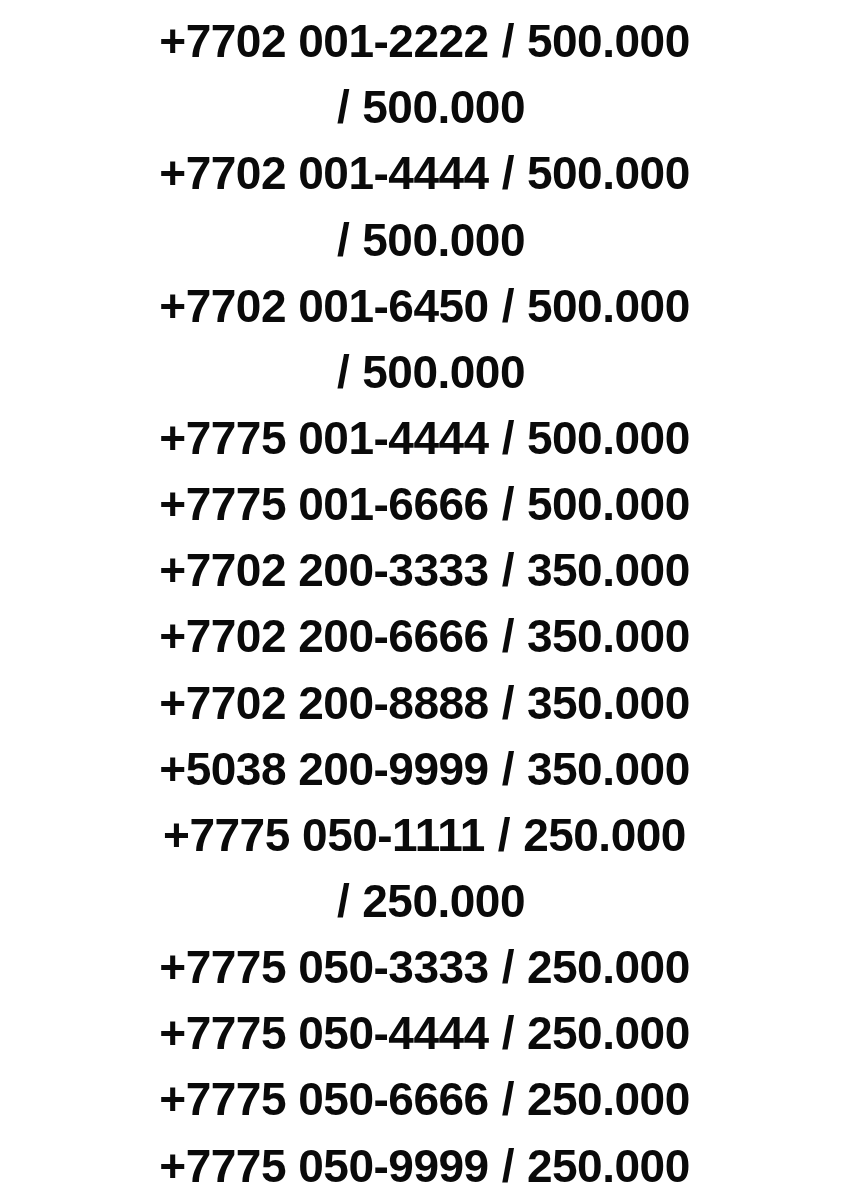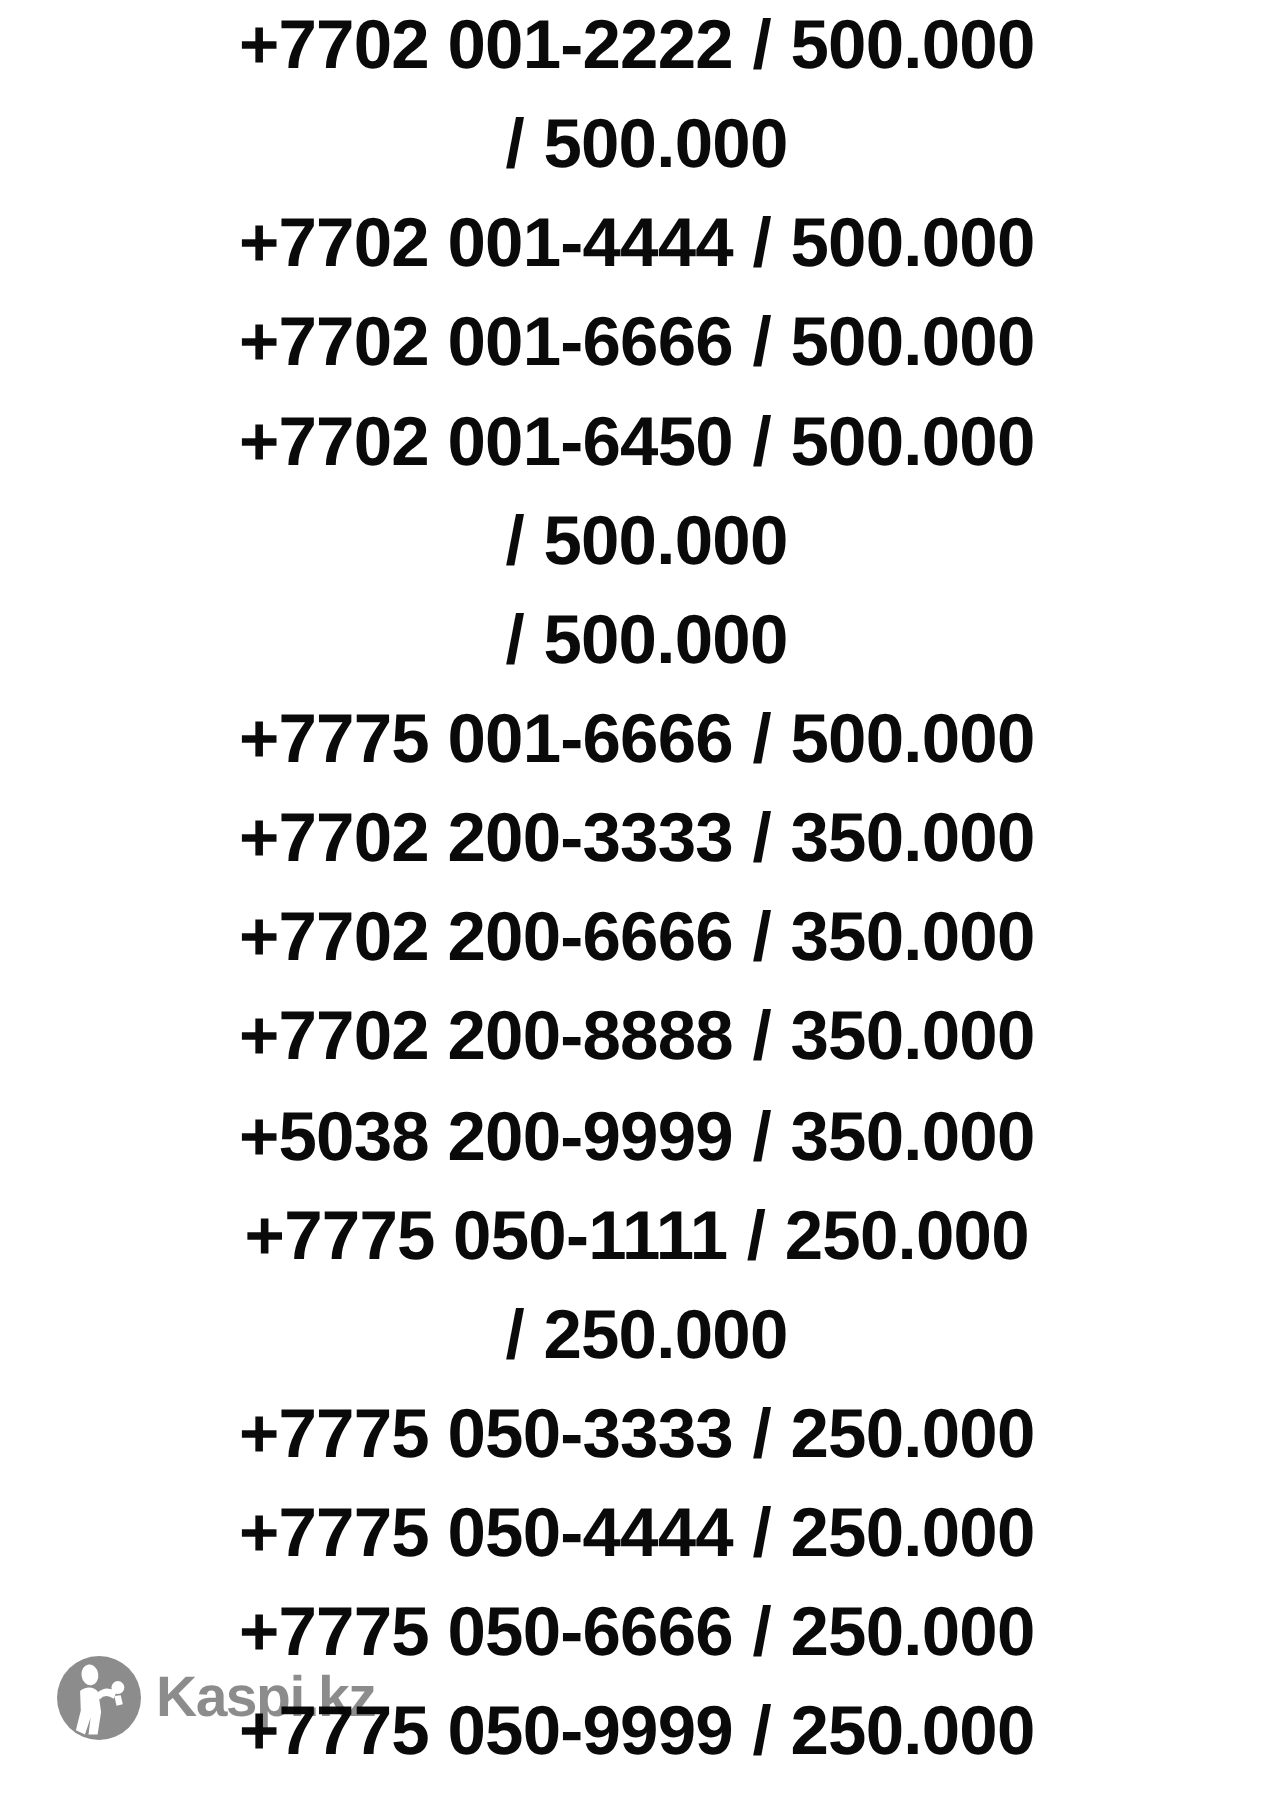--- a/index.html
+++ b/index.html
@@ -21,21 +21,21 @@
   .list {
     position: absolute;
     top: 2px;
     left: 0;
     right: 0;
     z-index: 1;
   }
   .row {
     height: 66.15px;
     display: flex;
-    align-items: flex-start;
+    align-items: flex-end;
     justify-content: center;
     font-weight: 700;
     font-stretch: condensed;
     font-size: 46px;
     letter-spacing: -0.5px;
     color: #0a0a0a;
     white-space: nowrap;
   }
   .sep {
     margin: 0 13px;
@@ -77,34 +77,34 @@
       <div class="row">
       <span class="sep">/</span>
       <span class="price">500.000</span>
     </div>
       <div class="row">
       <span class="num">+7702 001-4444</span>
       <span class="sep">/</span>
       <span class="price">500.000</span>
     </div>
       <div class="row">
-      <span class="num">+7702 001-6666</span>
       <span class="sep">/</span>
       <span class="price">500.000</span>
     </div>
       <div class="row">
       <span class="num">+7702 001-6450</span>
       <span class="sep">/</span>
       <span class="price">500.000</span>
     </div>
       <div class="row">
       <span class="sep">/</span>
       <span class="price">500.000</span>
     </div>
       <div class="row">
+      <span class="num">+7775 001-4444</span>
       <span class="sep">/</span>
       <span class="price">500.000</span>
     </div>
       <div class="row">
       <span class="num">+7775 001-6666</span>
       <span class="sep">/</span>
       <span class="price">500.000</span>
     </div>
       <div class="row">
       <span class="num">+7702 200-3333</span>
@@ -150,28 +150,14 @@
       <span class="sep">/</span>
       <span class="price">250.000</span>
     </div>
       <div class="row">
       <span class="num">+7775 050-9999</span>
       <span class="sep">/</span>
       <span class="price">250.000</span>
     </div>
     </div>
 
-  <div class="watermark">
-    <span class="wm-icon">
-      <svg viewBox="0 0 60 60" xmlns="http://www.w3.org/2000/svg">
-        <circle cx="30" cy="30" r="30" fill="currentColor"></circle>
-
-        <ellipse cx="23.5" cy="13.5" rx="6" ry="7.5" fill="#ffffff" transform="rotate(-8 23.5 13.5)"></ellipse>
-        <path fill="#ffffff" d="M16.5 25 C20 21.5 27 21.5 29.5 26 L31.5 40 L29 56 L22.5 56 L24 44 L20 56 L13.5 53 L17 39 Z"></path>
-        <path fill="#ffffff" d="M28.5 26.5 Q35 20.5 42.5 25.5 L40.5 30.5 Q34.5 26.5 30.5 31 Z"></path>
-        <circle cx="43.5" cy="22.5" r="4.6" fill="#ffffff"></circle>
-        <path fill="#ffffff" d="M41 28.5 L45.5 28 L47 34.5 L42.5 35.5 Z"></path>
-      </svg>
-    </span>
-    <span class="wm-text">Kaspi.kz</span>
-  </div>
 
 </div>
 
 </body></html>

